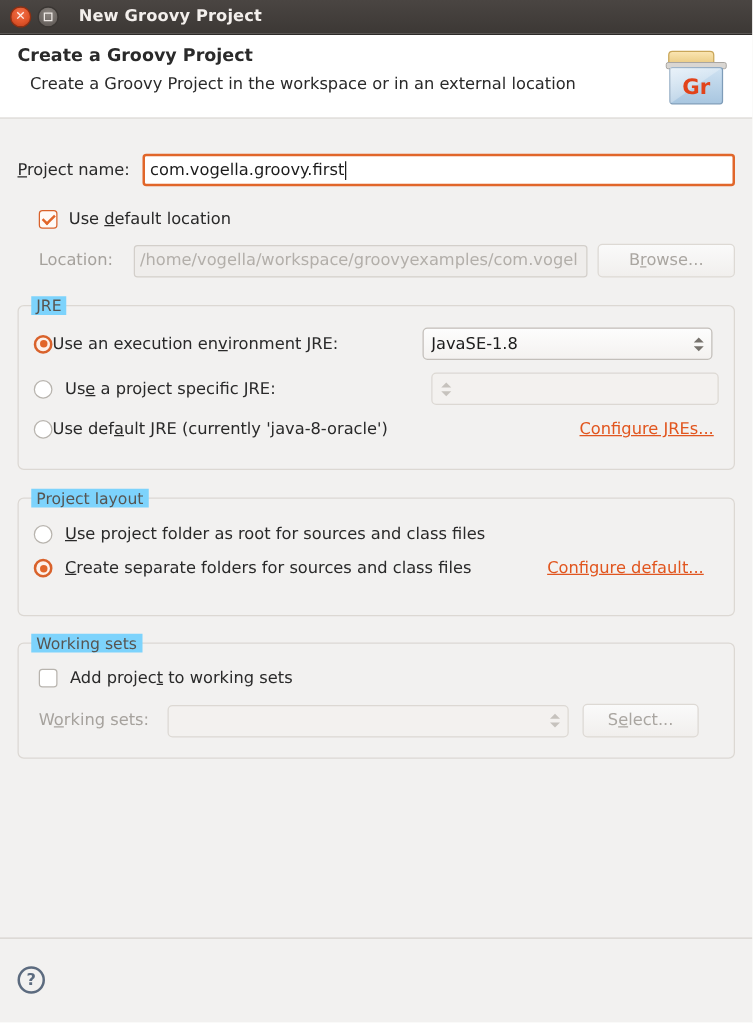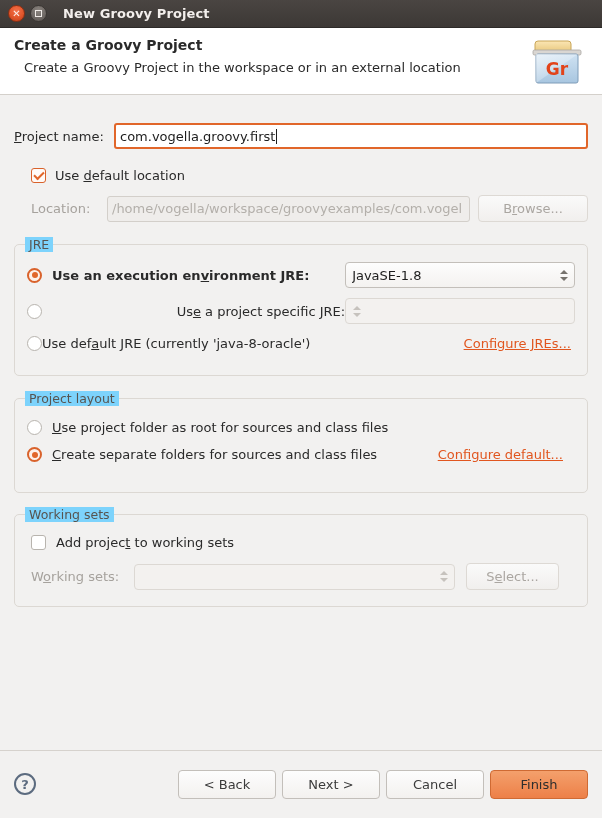--- a/index.html
+++ b/index.html
@@ -393,35 +393,35 @@
       <div class="btn disabled" style="width:110px; margin-left:8px;">
         <span><span>B</span><span class="u">r</span><span>owse...</span></span>
       </div>
     </div>
 
     <div class="group" style="margin-top:22px; height:132px; padding:17px 12px 0 12px;">
       <span class="group-title">JRE</span>
 
       <div class="row">
         <span class="rb on"></span>
-        <span class="lbl" style="margin-left:10px; width:296px;font-weight:bold;">
+        <span class="lbl" style="width:296px;">
           <span>Use an execution en</span><span class="u">v</span><span>ironment JRE:</span>
         </span>
         <div class="combo" style="width:232px;">
           <span class="val">JavaSE-1.8</span>
           <span class="spin">
               <i class="up"></i>
               <i class="dn"></i>
             </span>
         </div>
       </div>
 
       <div class="row" style="margin-top:10px;">
         <span class="rb"></span>
-        <span class="lbl" style="margin-left:10px; width:296px;text-align:right;">
+        <span class="lbl" style="margin-left:10px; width:296px;">
           <span>Us</span><span class="u">e</span><span> a project specific JRE:</span>
         </span>
         <div class="combo disabled" style="width:232px;">
           <span class="spin">
               <i class="up"></i>
               <i class="dn"></i>
             </span>
         </div>
       </div>
 
@@ -479,29 +479,15 @@
         </div>
       </div>
     </div>
 
   </div>
 
   <div class="footer">
     <div class="help-icon">
       <span>?</span>
     </div>
-    <div class="footer-btns">
-      <div class="btn">
-        <span>&lt; Back</span>
-      </div>
-      <div class="btn">
-        <span>Next &gt;</span>
-      </div>
-      <div class="btn">
-        <span>Cancel</span>
-      </div>
-      <div class="btn primary">
-        <span>Finish</span>
-      </div>
-    </div>
   </div>
 
 </div>
 
 </body></html>

